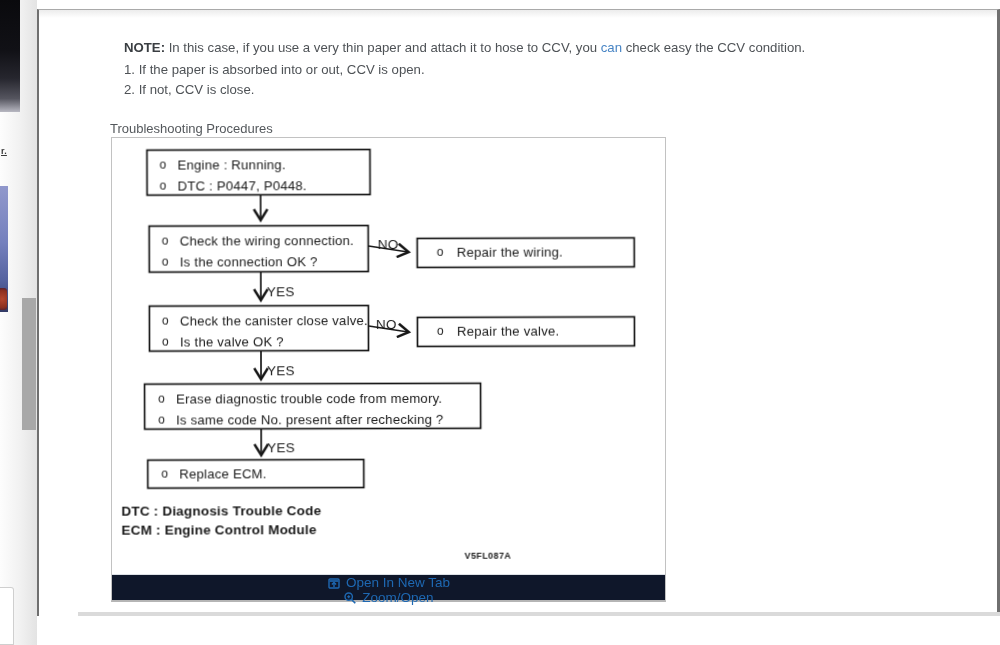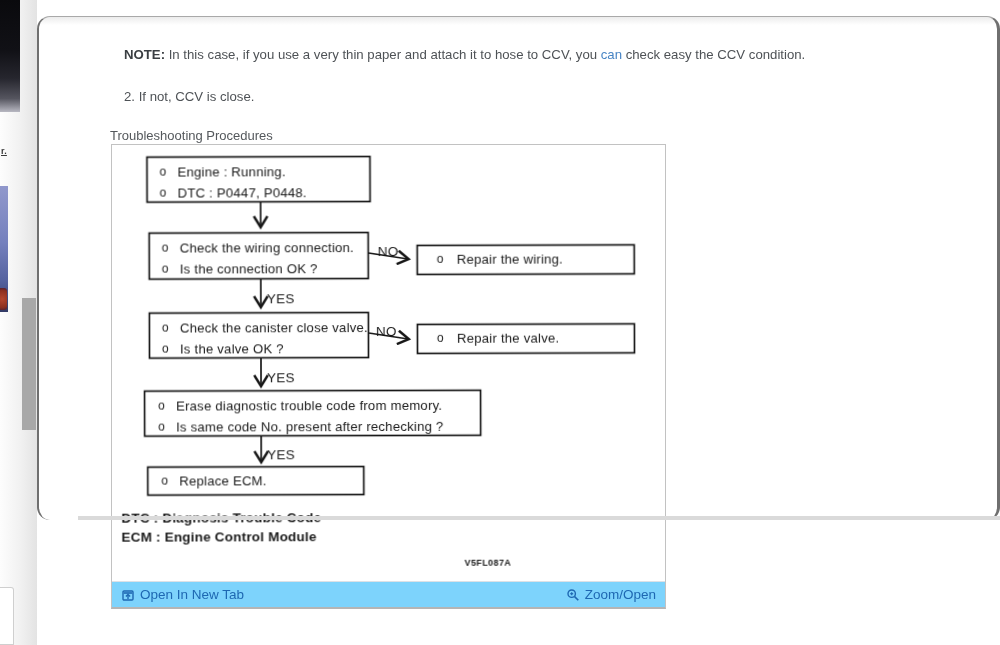--- a/index.html
+++ b/index.html
@@ -18,42 +18,42 @@
     background:linear-gradient(180deg,#9198cc 0%,#7480bd 45%,#55629f 75%,#323a66 100%); }
   .red-blob { position:absolute; left:0; top:288px; width:7px; height:22px;
     background:radial-gradient(circle at 30% 50%, #b4452e 0%, #8c2f20 70%, #4a1d33 100%);
     border-radius:0 3px 3px 0; }
   .white-card { position:absolute; left:0; top:587px; width:14px; height:58px;
     background:#fff; border:1px solid #cfcfcf; border-left:none; border-radius:0 3px 0 0; }
   .left-scroll-thumb { position:absolute; left:22px; top:298px; width:14px; height:132px;
     background:#a8a8a8; }
 
   
-  .content { position:absolute; left:37px; top:16px; width:963px; height:504px;
+  .content { position:absolute; left:37px; top:9px; width:963px; height:607px;
     background:linear-gradient(180deg,#ececec 0%,#ffffff 8px); border-left:2px solid #6f6f6f;
-    border-top:1px solid #a9a9a9; border-right:3px solid #6f6f6f;border-radius:13px; }
+    border-top:1px solid #a9a9a9; border-right:3px solid #6f6f6f; }
   .bottom-strip { position:absolute; left:39px; bottom:0; width:958px; height:4px; background:#dadada; }
 
   
   .note { position:absolute; left:85px; top:30px; width:870px; font-size:13.2px;
     color:#4e5256; line-height:16px; }
   .note b { color:#3a3e42; }
   .inline-link { color:#4784c4; text-decoration:none; cursor:pointer; }
   .note-item { position:absolute; left:85px; font-size:13.2px; color:#4e5256; }
   .item-1 { top:52px; } .item-2 { top:72px; }
 
   .section-title { position:absolute; left:71px; top:111px; font-size:13px; color:#54585c; }
 
   
   .figure-frame { position:absolute; left:72px; top:127px; width:555px; height:465px;
     border:1px solid #c2c2c2; border-bottom:2px solid #b5b5b5; background:#fff;
     display:flex; flex-direction:column; }
   .image-area { width:553px; height:436px; background:#fff; }
-  .image-footer { width:553px; height:26px; background:#7dd3fc; border-top:1px solid #dde1e6;
-    display:flex; align-items:center; justify-content:space-between; padding:0 9px; }
+  .image-footer { width:553px; height:26px; background:#0f172a; border-top:1px solid #dde1e6;
+    display:flex; align-items:center; justify-content:space-between; padding:0 9px;flex-direction:column; }
   .viewer-link { display:flex; align-items:center; gap:5px; font-size:13.5px;
     color:#1e68b2; cursor:pointer; text-decoration:none; }
   .viewer-link svg { display:block; }
 
   
   .flow-svg text { font-family:"Liberation Sans", sans-serif; fill:#1b1b1b; }
   .flow-text { font-size:13.2px; letter-spacing:.2px; }
   .flow-bullet { font-size:12px; }
   .flow-label { font-size:13.5px; letter-spacing:.3px; }
   .flow-legend { font-size:13.5px; font-weight:bold; letter-spacing:.2px; }
@@ -71,20 +71,21 @@
     <div class="blue-photo"></div>
     <div class="red-blob"></div>
     <div class="white-card"></div>
     <div class="left-scroll-thumb"></div>
   </div>
 
   <div class="content">
 
     <div class="note"><b>NOTE:</b><span> In this case, if you use a very thin paper and attach it to hose to CCV, you </span><a class="inline-link">can</a><span> check easy the CCV condition.</span></div>
 
+    <div class="note-item item-1">1. If the paper is absorbed into or out, CCV is open.</div>
     <div class="note-item item-2">2. If not, CCV is close.</div>
 
     <div class="section-title">Troubleshooting Procedures</div>
 
     <div class="figure-frame">
       <div class="image-area">
         <svg class="flow-svg" width="553" height="436" viewBox="0 0 553 436">
           <defs>
             <marker id="ah" markerWidth="9" markerHeight="9" refX="6.5" refY="4.5" orient="auto">
               <path d="M0.5,0.5 L7,4.5 L0.5,8.5" fill="none" stroke="#191919" stroke-width="1.5"></path>

